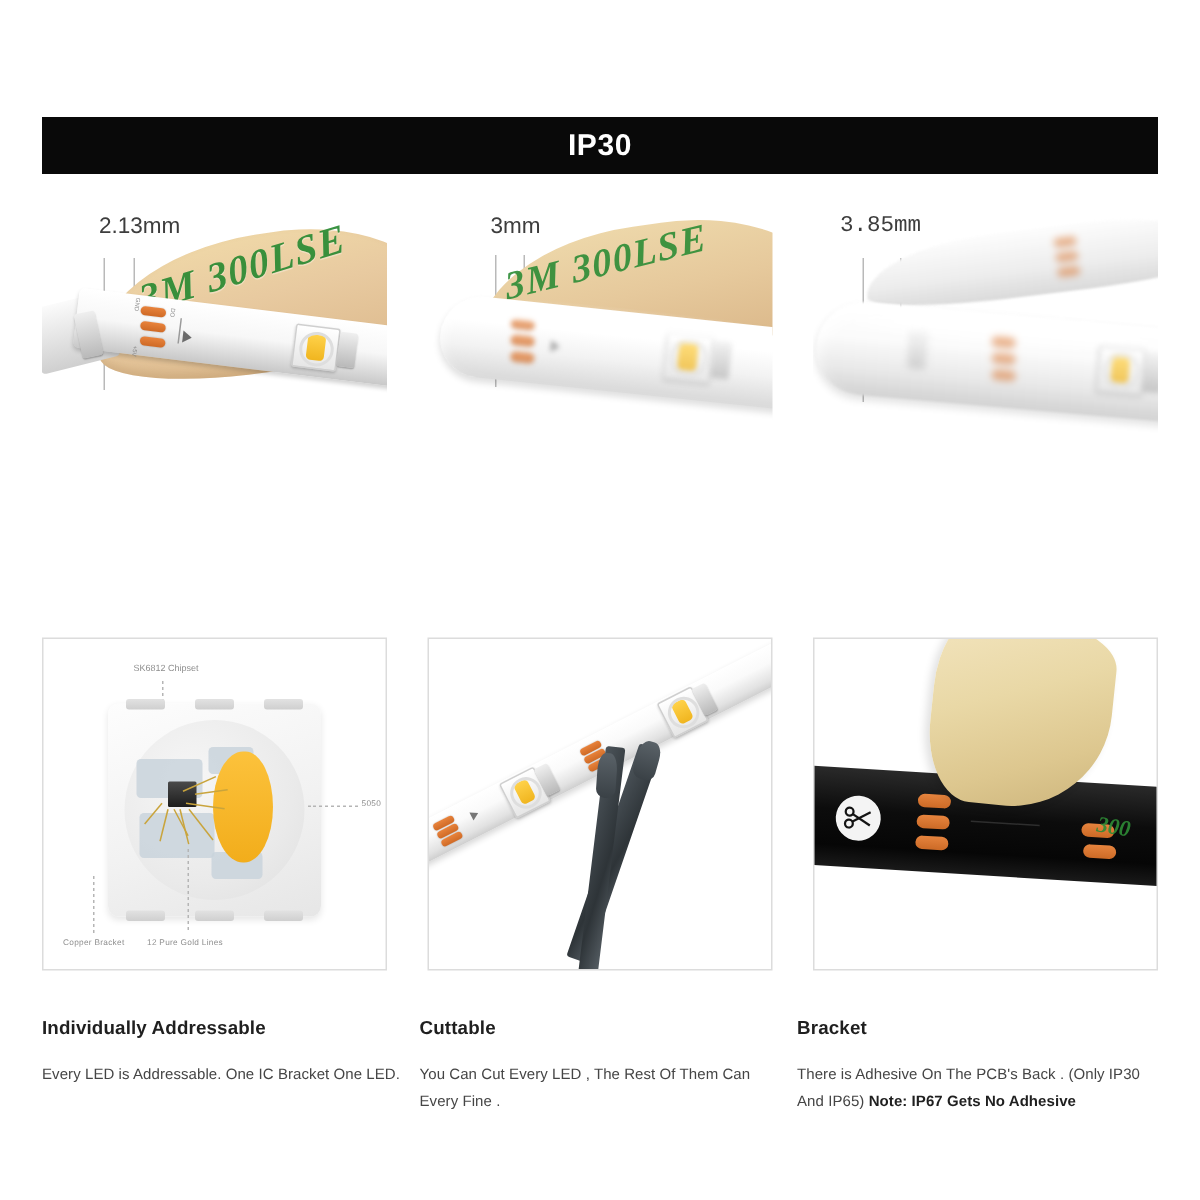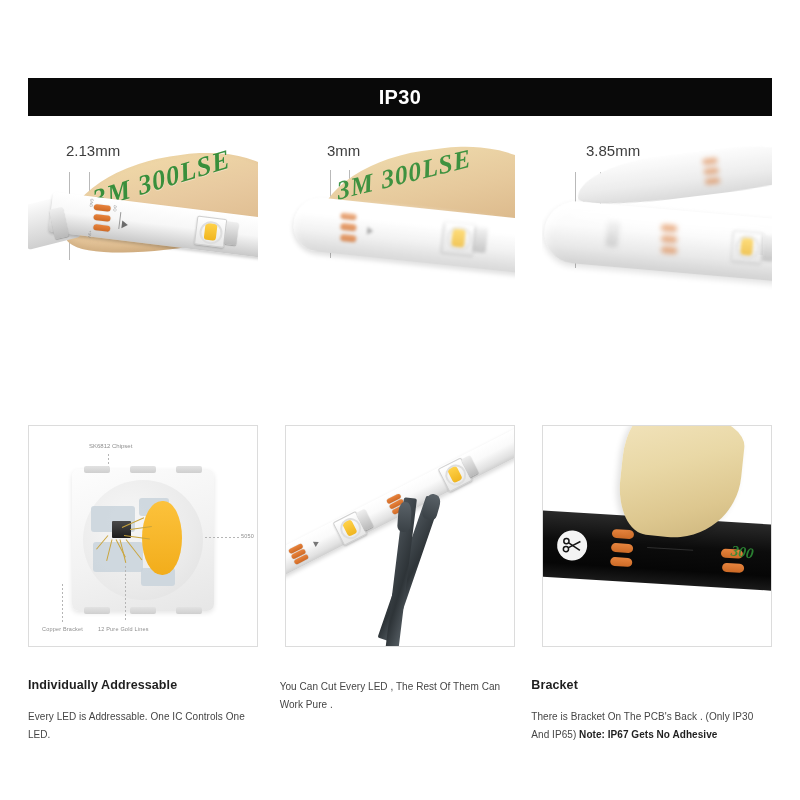--- a/index.html
+++ b/index.html
@@ -310,21 +310,21 @@
           <div style="position:absolute;left:74px;top:24px;width:0;height:0;border-left:6px solid #8d8d8d;border-top:4px solid transparent;border-bottom:4px solid transparent;"></div>
         </div>
         <div class="led5050 diff" style="left:150px;top:10px;width:30px;height:30px;"></div>
         <div class="led-ring diff" style="left:154px;top:14px;width:21px;height:21px;"></div>
         <div class="silver-chip diff" style="left:182px;top:12px;width:12px;height:25px;"></div>
       </div>
       <div class="gloss" style="left:14px;top:84px;width:240px;height:9px;transform:rotate(6deg);"></div>
     </div>
 
     <div class="strip-cell">
-      <div class="dim-label" style="left:44px;top:14px;">3.85mm</div>
+      <div class="dim-label" style="left:18px;top:14px;font-family:Liberation Mono, monospace;">3.85mm</div>
       <div class="dim-tick" style="left:33px;top:44px;height:96px;"></div>
       <div class="dim-tick" style="left:58px;top:44px;height:42px;"></div>
 
       <div class="ip67-tube-top">
         <div class="diff2">
           <div class="pad" style="position:absolute;left:128px;top:8px;width:15px;height:6px;"></div>
           <div class="pad" style="position:absolute;left:128px;top:18px;width:15px;height:6px;"></div>
           <div class="pad" style="position:absolute;left:128px;top:28px;width:15px;height:6px;"></div>
         </div>
       </div>
@@ -434,24 +434,25 @@
       </div>
 
       <div class="adh-liner"></div>
       <div class="adh-liner-txt">300</div>
     </div>
   </div>
 
   <div class="caption-row">
     <div class="caption">
       <h3>Individually Addressable</h3>
-      <p>Every LED is Addressable. One IC Controls One LED.</p>
+      <p>Every LED is Addressable. One IC Bracket One LED.</p>
     </div>
     <div class="caption">
-      <p>You Can Cut Every LED , The Rest Of Them Can Work Pure .</p>
+      <h3>Cuttable</h3>
+      <p>You Can Cut Every LED , The Rest Of Them Can Every Fine .</p>
     </div>
     <div class="caption">
       <h3>Bracket</h3>
-      <p><span>There is Bracket On The PCB's Back . (Only IP30 And IP65)  </span><b>Note: IP67 Gets No Adhesive</b></p>
+      <p><span>There is Adhesive On The PCB's Back . (Only IP30 And IP65)  </span><b>Note: IP67 Gets No Adhesive</b></p>
     </div>
   </div>
 
 </div>
 
 </body></html>

